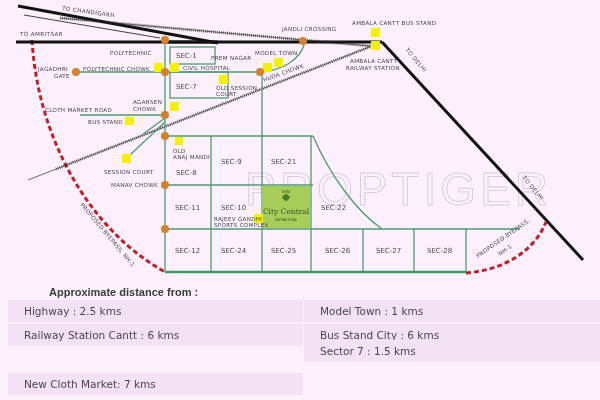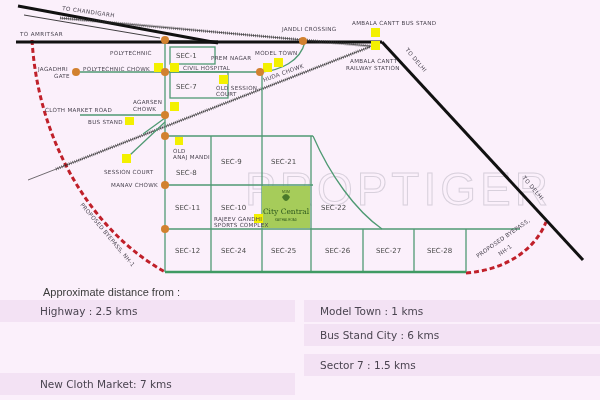--- a/index.html
+++ b/index.html
@@ -3,23 +3,23 @@
 <meta charset="utf-8">
 <style>
   html, body { margin: 0; padding: 0; }
   body { width: 600px; height: 400px; overflow: hidden; background: #fbf0fb; font-family: "Liberation Sans", sans-serif; position: relative; }
   #map { position: absolute; left: 0; top: 0; width: 600px; height: 280px; }
   .lbl { font-family: "DejaVu Sans", sans-serif; font-size: 5.6px; fill: #4a4450; letter-spacing: 0.3px; }
   .sec { font-family: "DejaVu Sans", sans-serif; font-size: 7px; fill: #4a4a4a; }
   .road { font-family: "DejaVu Sans", sans-serif; font-size: 5.6px; fill: #4a4450; letter-spacing: 0.4px; }
   .wm { font-family: "Liberation Sans", sans-serif; font-size: 46px; fill: none; stroke: #d8d0dc; stroke-width: 1; letter-spacing: 4px; }
   #dist { position: absolute; left: 0; top: 282px; width: 600px; height: 118px; }
-  .dist-title { position: absolute; left: 43px; top: 4px; font-size: 11px; font-weight: normal; color: #3c3c3c; font-family: "Liberation Sans", sans-serif; }
+  .dist-title { position: absolute; left: 49px; top: 4px; font-size: 11px; font-weight: bold; color: #3c3c3c; font-family: "Liberation Sans", sans-serif; }
   .row { position: absolute; height: 22px; background: #f3e2f4; color: #4a4450; font-family: "DejaVu Sans", sans-serif; font-size: 10.5px; line-height: 22px; box-sizing: border-box; }
-  .row.left { left: 0; width: 295px; padding-left: 40px; }
+  .row.left { left: 8px; width: 295px; padding-left: 16px; }
   .row.right { left: 304px; width: 296px; padding-left: 16px; }
 </style>
 </head>
 <body>
 
 <svg id="map" viewBox="0 0 600 280" xmlns="http://www.w3.org/2000/svg">
   <defs>
     <pattern id="rail" patternUnits="userSpaceOnUse" width="3" height="6">
       <rect width="3" height="6" fill="none"></rect>
       <line x1="1.5" y1="0" x2="1.5" y2="6" stroke="#222" stroke-width="1"></line>
@@ -144,17 +144,18 @@
   <text class="lbl" x="214" y="221" font-size="4.5">RAJEEV GANDHI</text>
   <text class="lbl" x="214" y="227" font-size="4.5">SPORTS COMPLEX</text>
   <text class="lbl" x="80" y="205" transform="rotate(50 80 205)">PROPOSED BYEPASS, NH-1</text>
   <text class="lbl" x="478" y="258" transform="rotate(-35 478 258)">PROPOSED BYEPASS,</text>
   <text class="lbl" x="500" y="256" transform="rotate(-35 500 256)">NH-1</text>
 </svg>
 
 <div id="dist">
   <div class="dist-title">Approximate distance from :</div>
   <div class="row left" style="top:18px">Highway : 2.5 kms</div>
+  <div class="row left" style="top:42px">Railway Station Cantt : 6 kms</div>
   <div class="row left" style="top:91px">New Cloth Market: 7 kms</div>
   <div class="row right" style="top:18px">Model Town : 1 kms</div>
   <div class="row right" style="top:42px">Bus Stand City : 6 kms</div>
-  <div class="row right" style="top:72px">Sector 7 : 1.5 kms</div>
+  <div class="row right" style="top:58px">Sector 7 : 1.5 kms</div>
 </div>
 
 </body></html>

